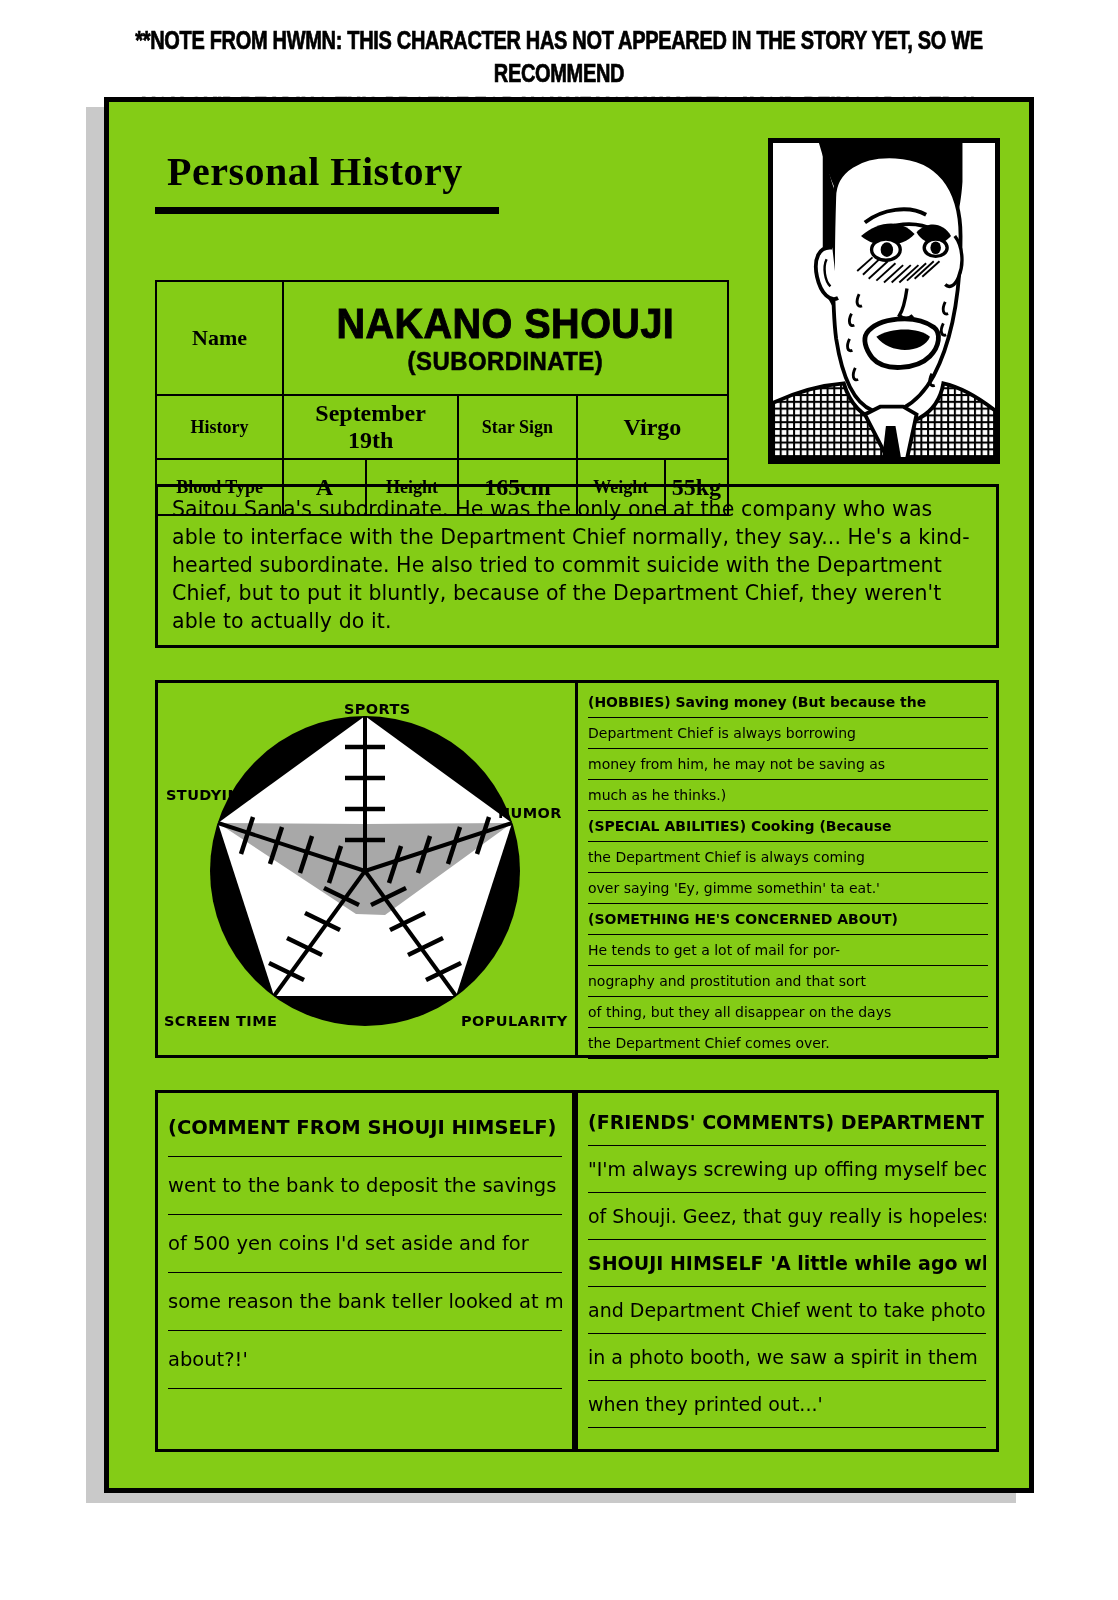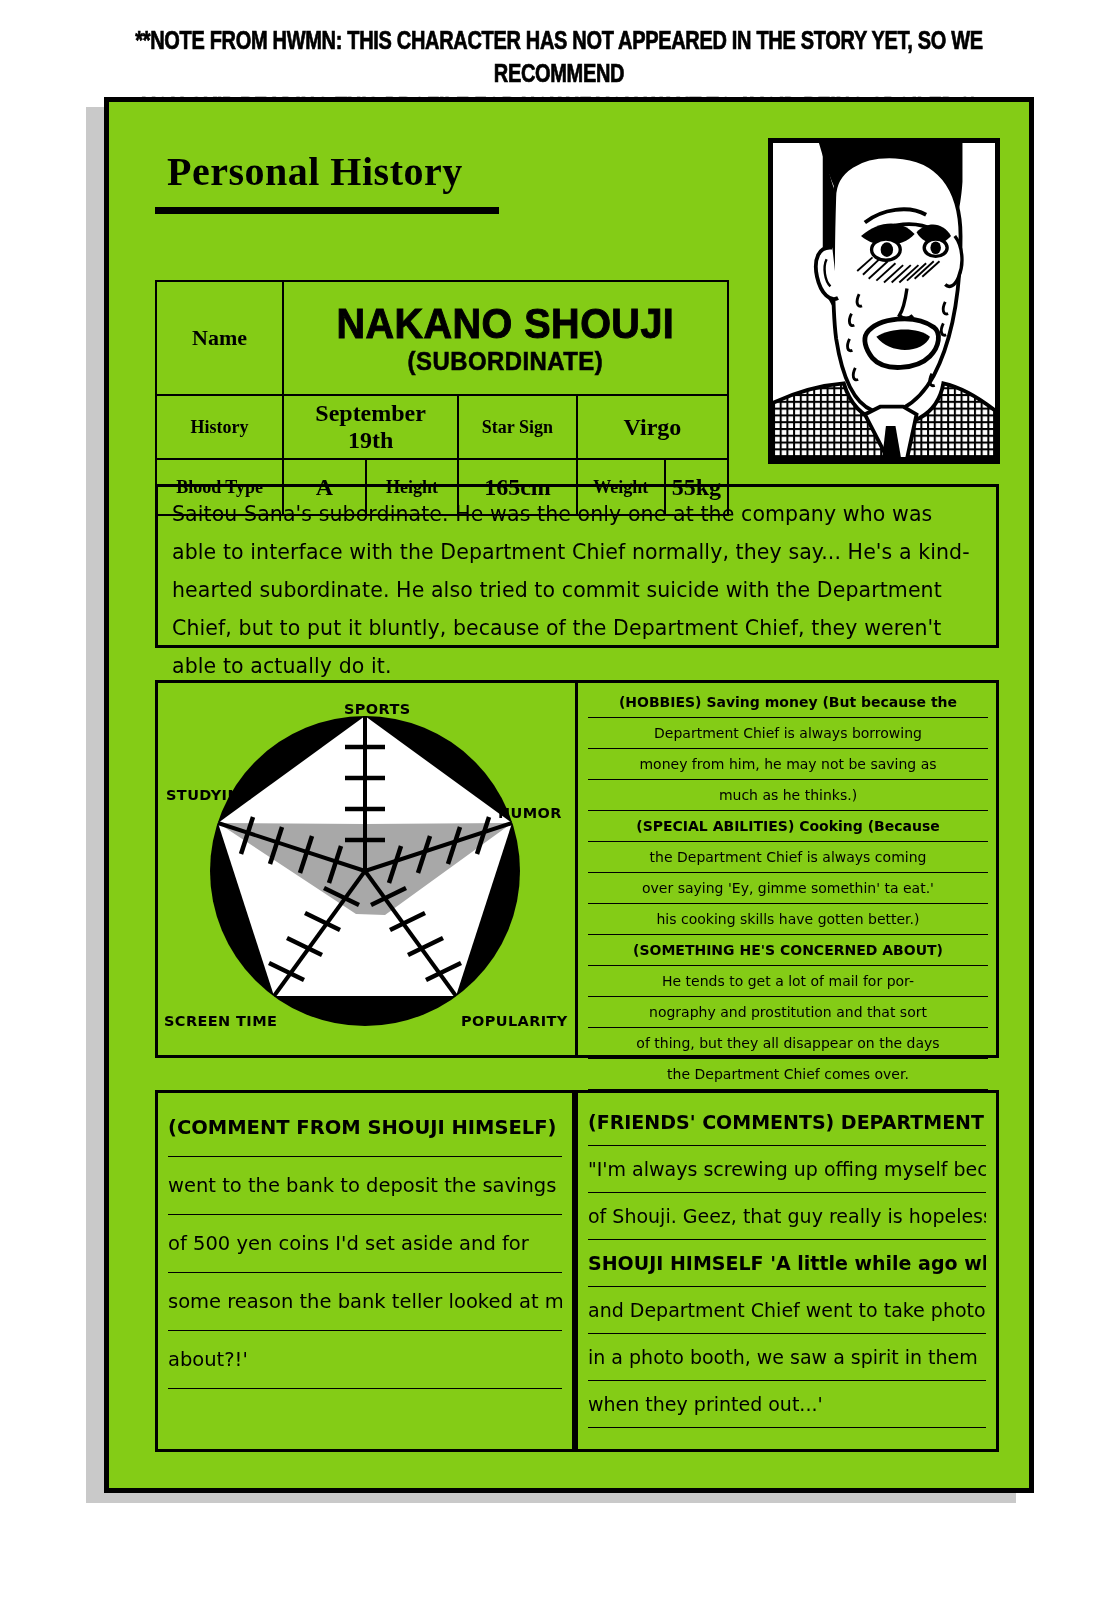--- a/index.html
+++ b/index.html
@@ -72,34 +72,34 @@
     font-size:26px;line-height:30px;letter-spacing:0.5px;
     transform:scaleX(0.92);display:block;
     -webkit-text-stroke:0.6px #000;
   }
   .row2 td{height:46px;}
   .row3 td{height:46px;}
 
   
   .hand{
     font-family:"DejaVu Sans", sans-serif;
-    font-size:20.5px;line-height:38px;letter-spacing:0.1px;
+    font-size:20.5px;line-height:28px;letter-spacing:0.1px;
   }
 
   .desc-box{
     position:absolute;left:46px;top:382px;width:844px;height:164px;
     border:3px solid #000;box-sizing:border-box;
     padding:8px 14px 0 14px;
   }
   .desc-box p{margin:0;}
 
   
   .mid-box{
     position:absolute;left:46px;top:578px;width:844px;height:378px;
-    border:3px solid #000;box-sizing:border-box;display:flex;text-align:center;
+    border:3px solid #000;box-sizing:border-box;display:flex;
   }
   .radar-pane{
     width:420px;height:100%;position:relative;border-right:3px solid #000;
     box-sizing:border-box;
   }
   .radar-pane svg{position:absolute;left:0;top:0;width:420px;height:372px;}
   .radar-label{
     position:absolute;font-family:"DejaVu Sans", sans-serif;
     font-weight:bold;font-size:14.5px;letter-spacing:0.4px;white-space:nowrap;
   }
@@ -306,21 +306,20 @@
       <div class="radar-label rl-studying">STUDYING</div>
     </div>
     <div class="facts-pane" id="facts-pane">
         <div class="ruled b">(HOBBIES) Saving money (But because the</div>
         <div class="ruled">Department Chief is always borrowing</div>
         <div class="ruled">money from him, he may not be saving as</div>
         <div class="ruled">much as he thinks.)</div>
         <div class="ruled b">(SPECIAL ABILITIES) Cooking (Because</div>
         <div class="ruled">the Department Chief is always coming</div>
         <div class="ruled">over saying 'Ey, gimme somethin' ta eat.'</div>
-        <div class="ruled">his cooking skills have gotten better.)</div>
         <div class="ruled b">(SOMETHING HE'S CONCERNED ABOUT)</div>
         <div class="ruled">He tends to get a lot of mail for por-</div>
         <div class="ruled">nography and prostitution and that sort</div>
         <div class="ruled">of thing, but they all disappear on the days</div>
         <div class="ruled">the Department Chief comes over.</div>
       </div>
   </div>
 
   <div class="bot-left" id="own-comment">
       <div class="ruled-wide b">(COMMENT FROM SHOUJI HIMSELF) 'I</div>

